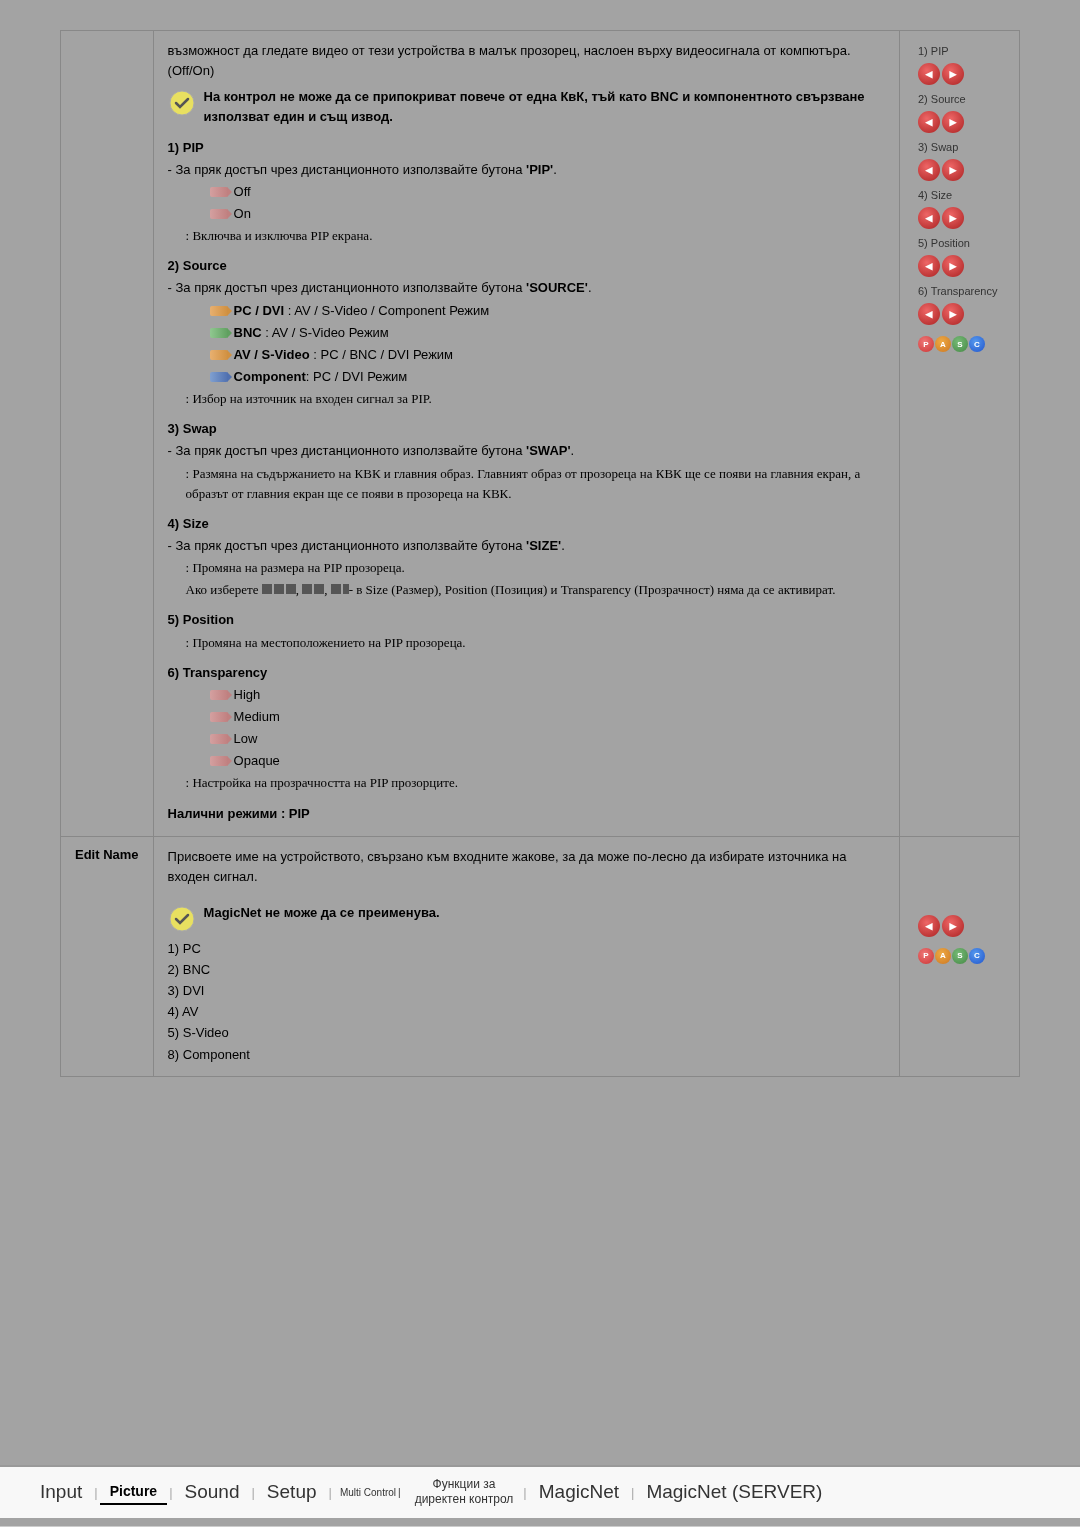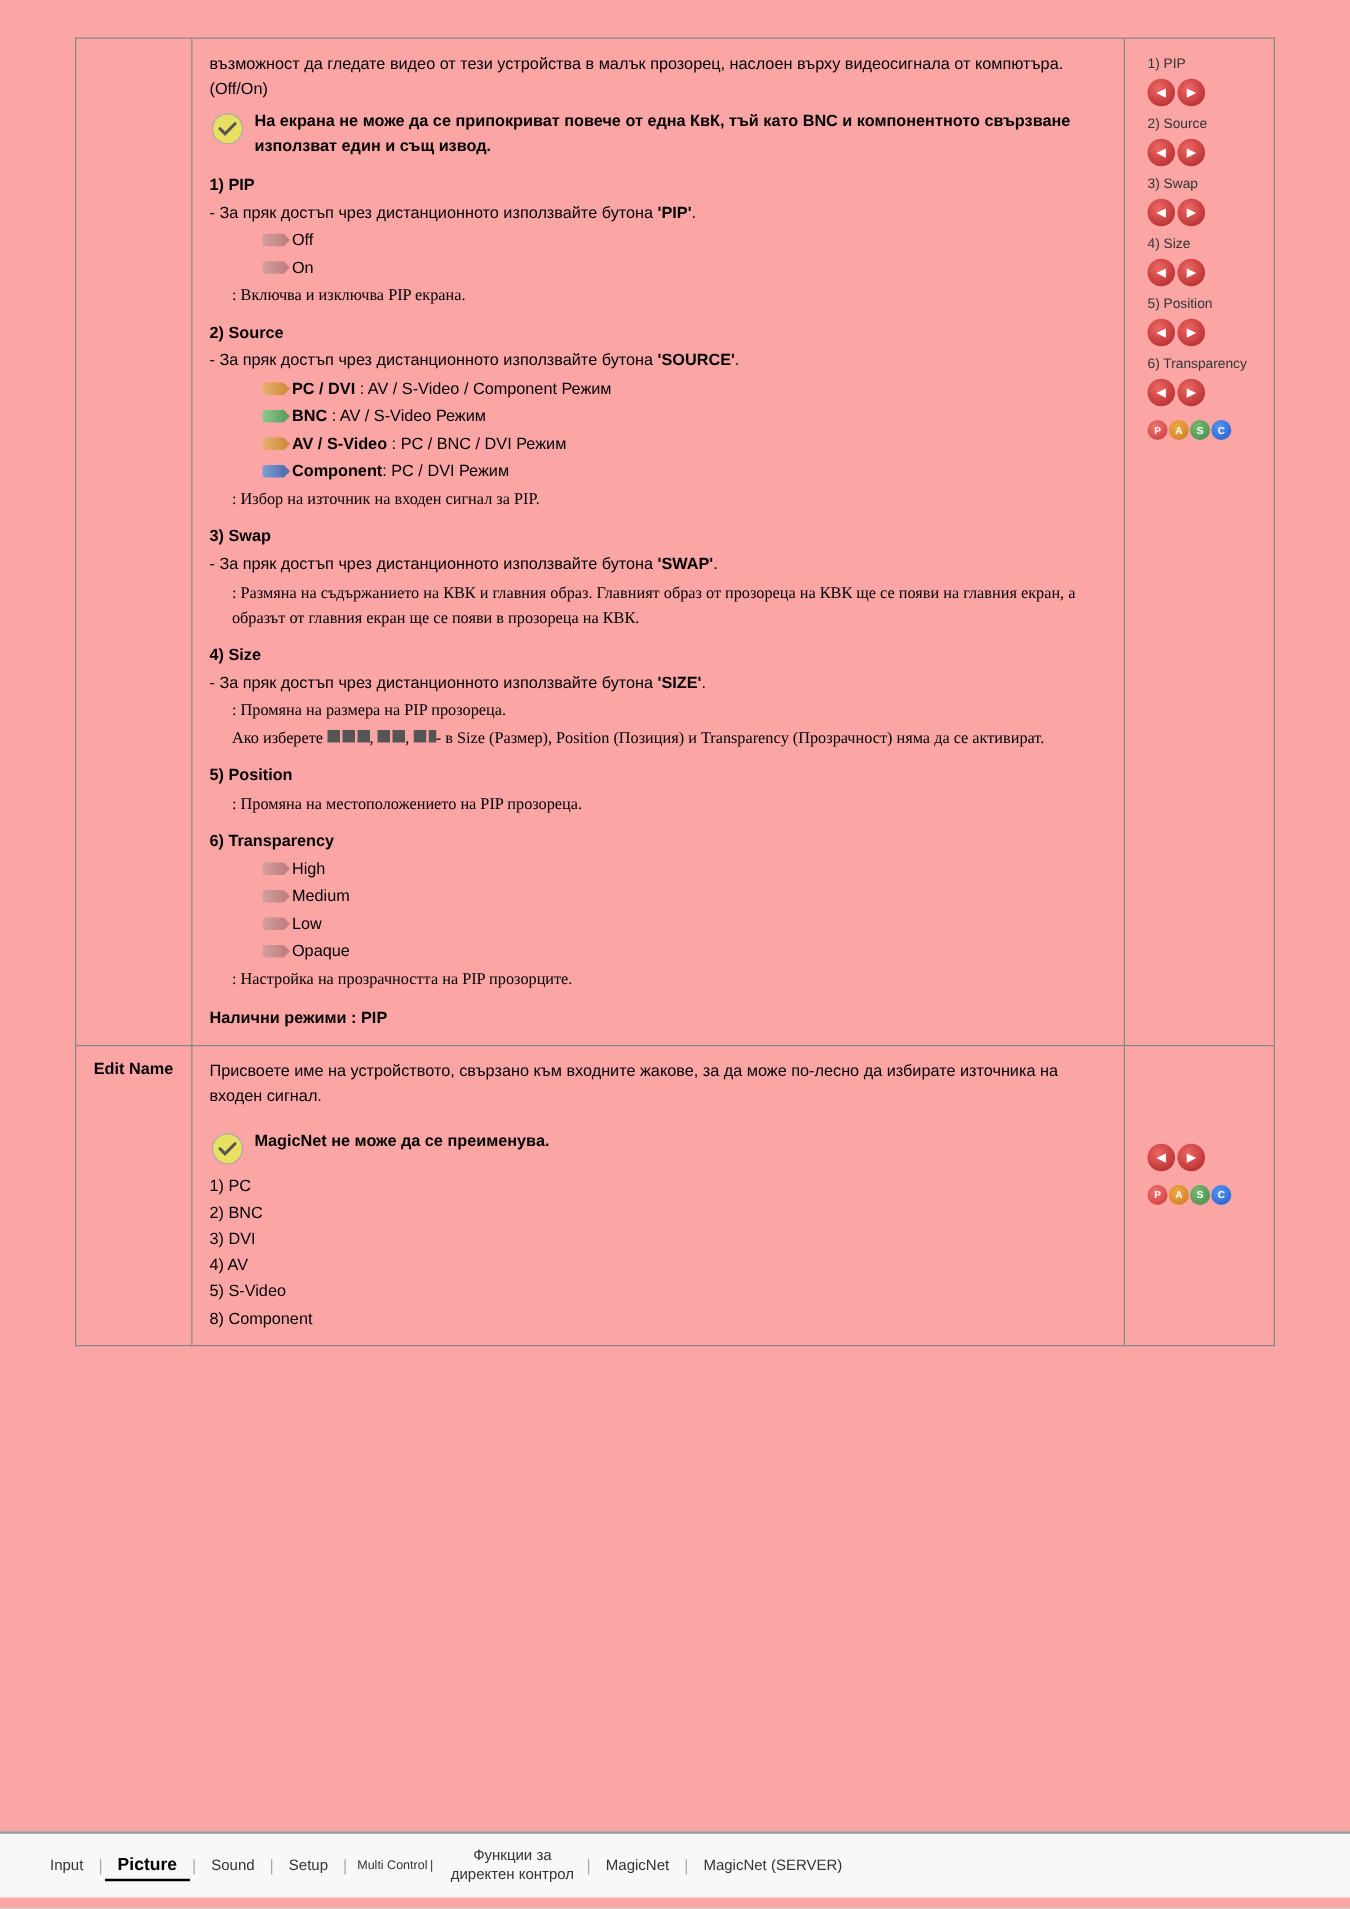--- a/index.html
+++ b/index.html
@@ -8,21 +8,21 @@
       font-size: 13px;
       background: #f0f0f0;
       width: 1080px;
       min-height: 1527px;
       display: flex;
       flex-direction: column;
       align-items: center;
     }
     .page-wrapper {
       width: 1080px;
-      background: #fca5a5;
+      background: #a3a3a3;
       min-height: 1527px;
       display: flex;
       flex-direction: column;
     }
     .main-content {
       flex: 1;
       padding: 30px 60px 20px 60px;
     }
     
     .content-table {
@@ -198,21 +198,21 @@
       width: 100%;
       border-top: 2px solid #999;
       background: #f8f8f8;
       padding: 6px 30px;
       display: flex;
       align-items: center;
       gap: 0;
       min-height: 52px;
     }
     .nav-item {
-      font-size: 12px;
+      font-size: 19px;
       color: #333;
       padding: 4px 10px;
       cursor: pointer;
       white-space: nowrap;
     }
     .nav-item.active {
       font-weight: bold;
       color: #000;
       font-size: 14px;
       border-bottom: 2px solid #000;
@@ -257,21 +257,21 @@
           <tr>
         <td class="label-cell"></td>
         <td class="content-cell">
           <p>възможност да гледате видео от тези устройства в малък прозорец, наслоен върху видеосигнала от компютъра. (Off/On)</p>
 
           <div class="note-box">
             <svg class="check-icon" viewBox="0 0 28 28">
               <circle cx="14" cy="14" r="12" fill="#e8e060" stroke="#aaa" stroke-width="1"></circle>
               <path d="M8 14 l4 4 l8-8" stroke="#555" stroke-width="2.5" fill="none" stroke-linecap="round"></path>
             </svg>
-            <span class="note-text">На екрана не може да се припокриват повече от една КвК, тъй като BNC и компонентното свързване използват един и същ извод.</span>
+            <span class="note-text">На контрол не може да се припокриват повече от една КвК, тъй като BNC и компонентното свързване използват един и същ извод.</span>
           </div>
 
           <p class="section-title section-gap">1) PIP</p>
           <p>- За пряк достъп чрез дистанционното използвайте бутона <strong>'PIP'</strong>.</p>
           <div class="bullet-item">
             <span class="arrow-bullet"></span>
             <span>Off</span>
           </div>
           <div class="bullet-item">
             <span class="arrow-bullet"></span>

